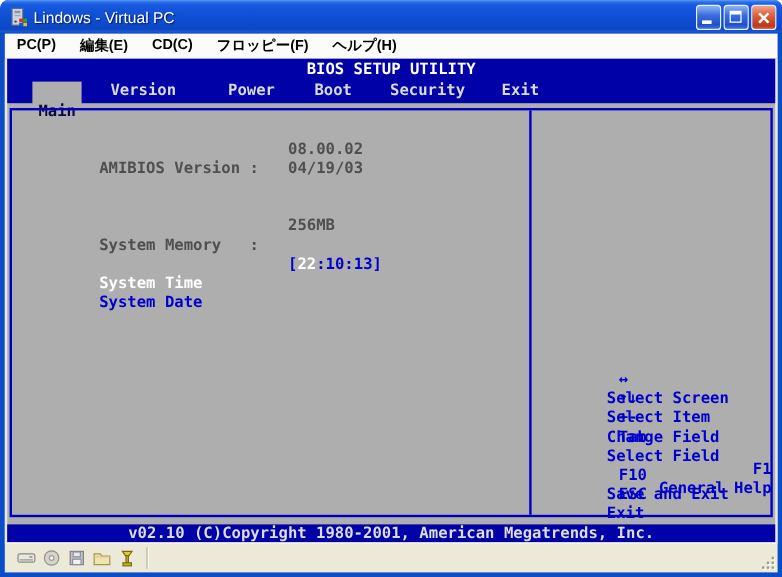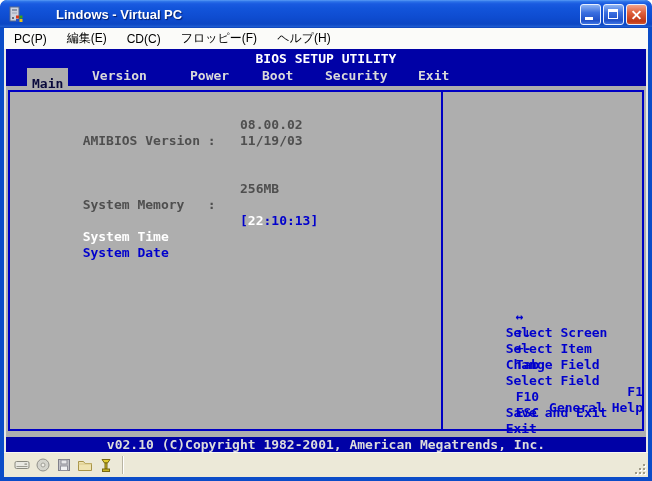--- a/index.html
+++ b/index.html
@@ -9,51 +9,51 @@
     font-family:"Liberation Sans",sans-serif;
   }
   
   .titlebar{
     position:absolute;top:0;left:0;width:652px;height:28px;
     background:linear-gradient(180deg,#5a9cf5 0%,#2a70e8 6%,#1a5ae0 14%,
       #1254da 30%,#0e4cd0 62%,#0c46c4 86%,#1c5ad0 95%,#0a40b8 100%);
     border-radius:7px 7px 0 0;display:flex;align-items:center;
   }
   .title-icon{width:16px;height:16px;margin:0 5px 0 7px;flex:0 0 auto;}
-  .title-text{color:#fff;font-weight:bold;font-size:13px;
-    text-shadow:1px 1px 1px rgba(0,20,90,.85);margin-left:28px;}
+  .title-text{color:#fff;font-weight:normal;font-size:13px;
+    text-shadow:1px 1px 1px rgba(0,20,90,.85);}
   .controls{margin-left:auto;display:flex;gap:2px;padding-right:5px;}
   .ctrl{width:21px;height:21px;border-radius:3px;border:1px solid #e8f0ff;
     box-sizing:border-box;position:relative;
     background:linear-gradient(180deg,#8fb4f2 0%,#3a6fe0 40%,#1f50c8 82%,#3f74e4 100%);}
   .ctrl.close{background:linear-gradient(180deg,#f2a48c 0%,#e0603c 40%,#c03818 85%,#d4542c 100%);}
   .ctrl.min::after{content:"";position:absolute;left:4px;bottom:4px;width:8px;height:3px;background:#fff;}
   .ctrl.max::after{content:"";position:absolute;left:4px;top:4px;width:10px;height:10px;
     border:1px solid #fff;border-top-width:3px;box-sizing:border-box;}
   .ctrl.close::before,.ctrl.close::after{content:"";position:absolute;left:4px;top:9px;
     width:11px;height:2px;background:#fff;}
   .ctrl.close::before{transform:rotate(45deg);}
   .ctrl.close::after{transform:rotate(-45deg);}
   
   .menubar{
     position:absolute;top:28px;left:4px;width:644px;height:21px;background:#fbfbf9;
-    display:flex;align-items:center;font-size:12px;color:#000;
+    display:flex;align-items:flex-start;font-size:12px;color:#000;font-weight:bold;
   }
   .menu-item{padding:2px 6px;margin-right:8px;}
   .menu-item:first-child{margin-left:4px;}
   
   .screen{
     position:absolute;top:49px;left:4px;width:644px;height:403px;background:#aeaeae;
     border-left:2px solid #e8e8e4;border-right:2px solid #e8e8e4;box-sizing:border-box;
     font-family:"DejaVu Sans Mono",monospace;font-weight:bold;font-size:13px;line-height:16px;
   }
   .banner{position:absolute;top:0;left:0;width:640px;height:37px;background:#0001a6;}
   .banner-title{position:absolute;top:2px;left:0;width:100%;text-align:center;color:#fff;}
   .tab{position:absolute;top:19px;color:#d9d9d9;white-space:pre;}
-  .tab.selected{background:#aeaeae;color:#0a0a3c;padding:8px 5px;}
+  .tab.selected{background:#aeaeae;color:#0a0a3c;padding:18px 5px;}
   .tab.t0{left:21px;} .tab.t1{left:86px;} .tab.t2{left:184px;}
   .tab.t3{left:256px;} .tab.t4{left:319px;} .tab.t5{left:412px;}
   .panels{position:absolute;left:2px;top:41px;width:636px;height:341px;
     border:2px solid #0000c4;box-sizing:border-box;}
   .divider{position:absolute;left:431px;top:0;width:2px;height:100%;background:#0000c4;}
   .row{position:absolute;left:10px;width:415px;height:16px;white-space:pre;}
   .row .val{position:absolute;left:220px;top:0;white-space:pre;}
   .row.r0{top:25px;} .row.r1{top:41px;} .row.r2{top:89px;}
   .row.rt{top:121px;} .row.rd{top:137px;}
   .info{color:#4f4f4f;}
@@ -120,21 +120,21 @@
     </div>
 
     <div class="panels">
       <div class="divider"></div>
 
       <div class="row r0 info">
         <span>AMIBIOS Version :</span>
         <span class="val">08.00.02</span>
       </div>
       <div class="row r1 info">
-        <span class="val">11/19/03</span>
+        <span class="val">04/19/03</span>
       </div>
       <div class="row r2 info">
         <span>System Memory   :</span>
         <span class="val">256MB</span>
       </div>
       <div class="row rt">
         <span class="white">System Time</span>
         <span class="val"><span class="blue">[</span><span class="white">22</span><span class="blue">:10:13]</span></span>
       </div>
       <div class="row rd blue">
@@ -164,21 +164,21 @@
       <div class="help-row h5">
         <span class="key">F10</span>
         <span>Save and Exit</span>
       </div>
       <div class="help-row h6">
         <span class="key">ESC</span>
         <span>Exit</span>
       </div>
     </div>
 
-    <div class="copyright">v02.10 (C)Copyright 1982-2001, American Megatrends, Inc.</div>
+    <div class="copyright">v02.10 (C)Copyright 1980-2001, American Megatrends, Inc.</div>
   </div>
 
   <div class="statusbar">
     <svg class="sicon" viewBox="0 0 16 16">
       <rect x="1" y="4.5" width="14" height="7" rx="1.5" fill="#e8e8e2" stroke="#8a8a80"></rect>
       <line x1="2.5" y1="9.5" x2="13.5" y2="9.5" stroke="#9a9a90"></line>
       <rect x="10.5" y="6.5" width="2.5" height="1.2" fill="#8a8a80"></rect>
     </svg>
     <svg class="sicon" viewBox="0 0 16 16">
       <circle cx="8" cy="8" r="6" fill="#d4d4cc" stroke="#90908a"></circle>

